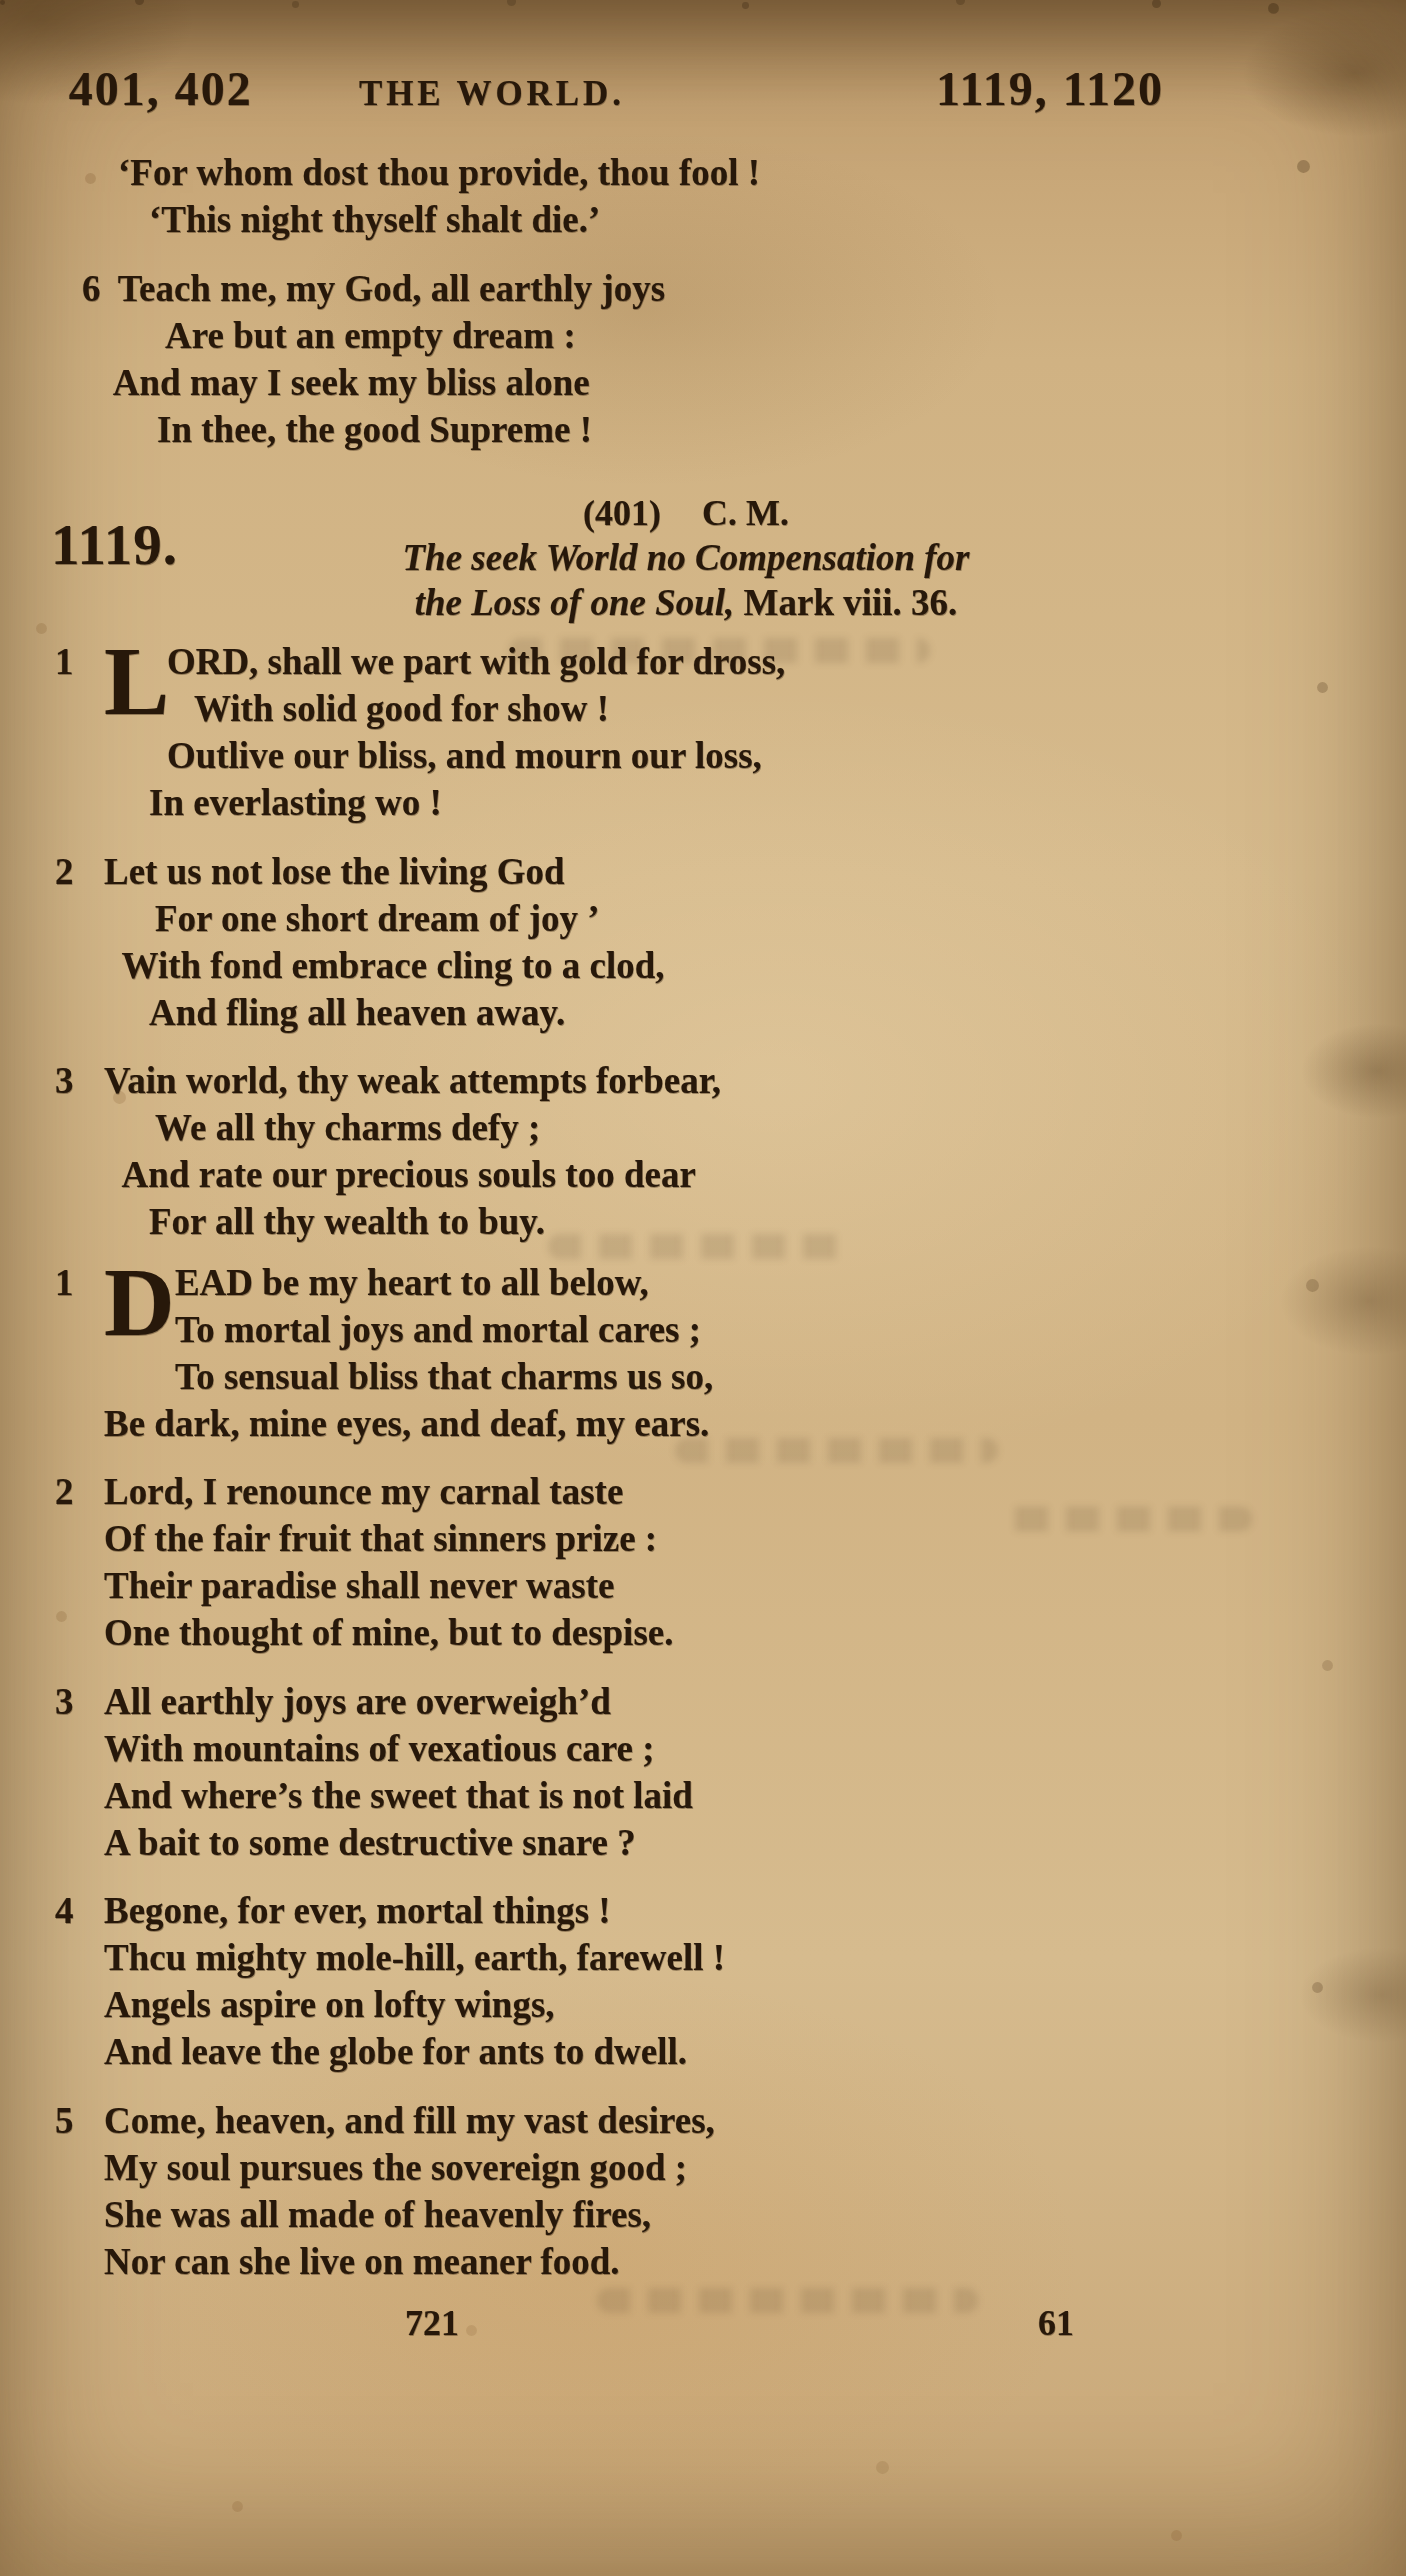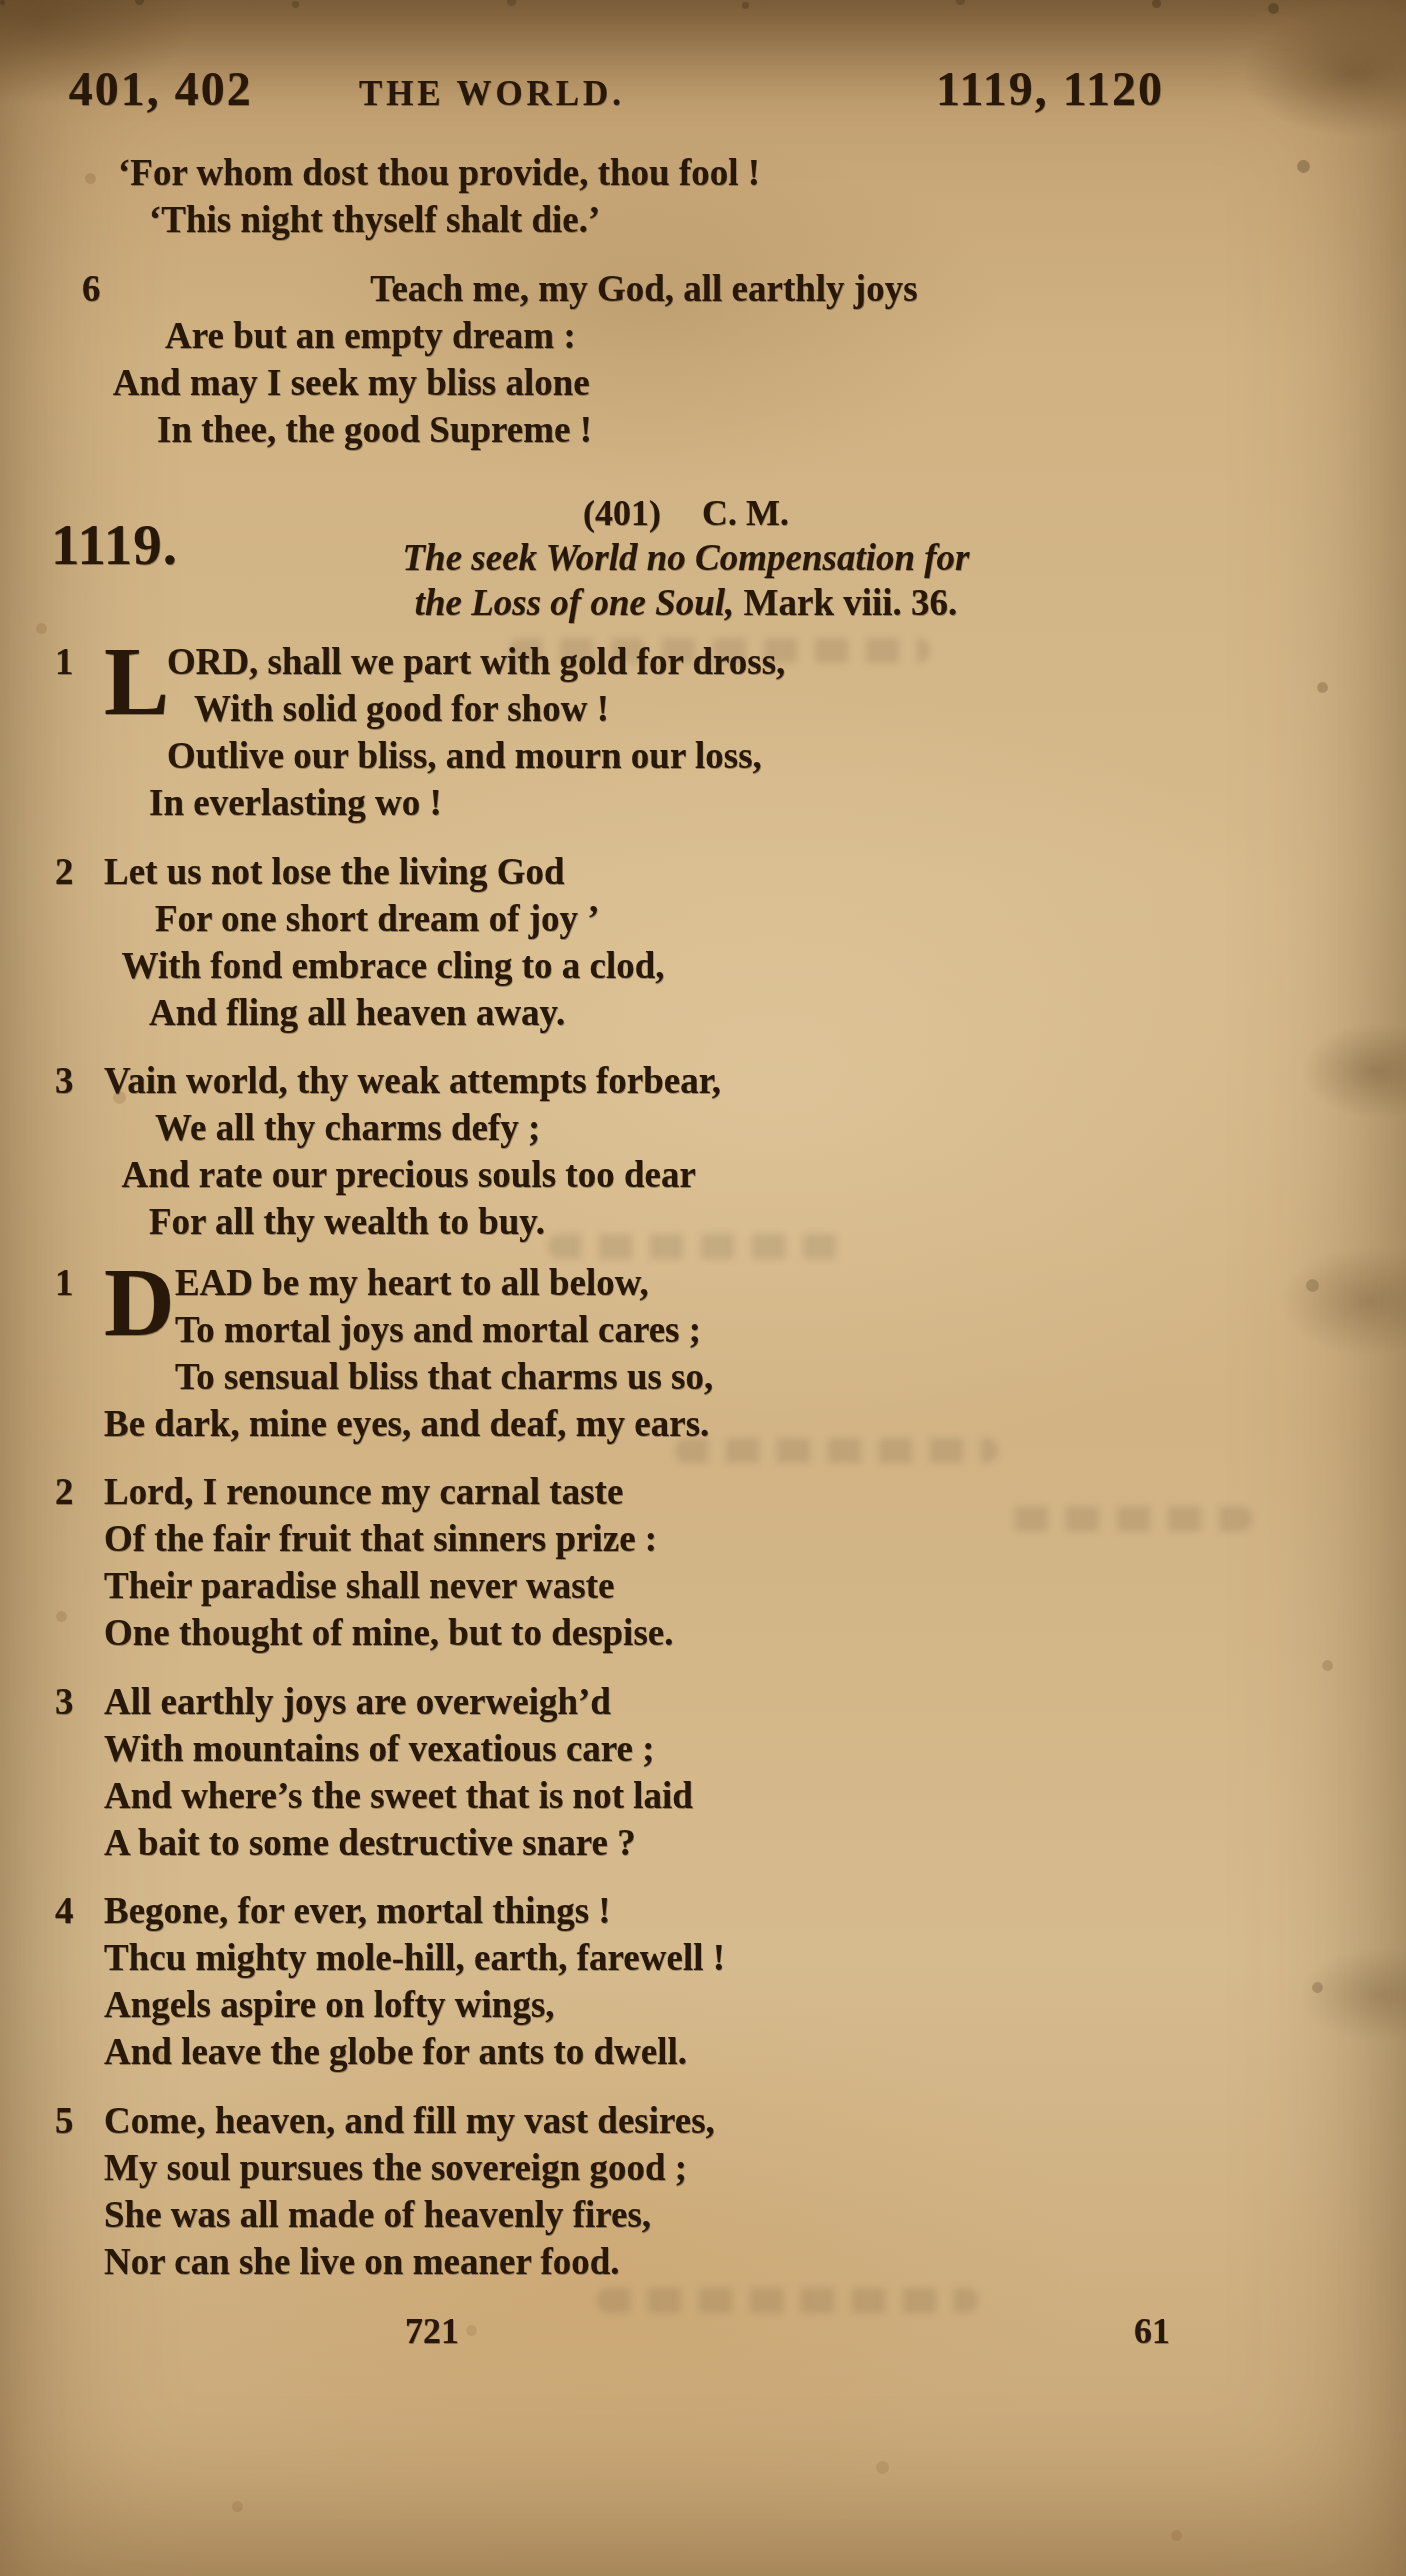--- a/index.html
+++ b/index.html
@@ -36,38 +36,38 @@
   .line{ font-size:37px; line-height:47px; white-space:nowrap; }
   .ep1{ margin-left:63px; }
   .ep2{ margin-left:94px; }
 
   
   .verse{ position:relative; margin-top:21.5px; }
   .vnum{ position:absolute; left:0; top:0; font-size:37px; line-height:47px; }
   .vnum-carry{ left:27px; }
   .vbody{ margin-left:49px; }
   .c0{ margin-left:0; } .c1{ margin-left:51px; } .c2{ margin-left:17.6px; } .c3{ margin-left:45px; }
-  .e1{ margin-left:13.7px;text-align:center; } .e2{ margin-left:61px; } .e3{ margin-left:8.8px; } .e4{ margin-left:53px; }
+  .e1{ margin-left:13.7px; } .e2{ margin-left:61px; } .e3{ margin-left:8.8px; } .e4{ margin-left:53px; }
   .if2{ margin-left:90px; }
   .dropcap{ float:left; font-size:98px; line-height:82px; height:94px; width:57px; margin:2px 5.9px 0 0; }
   .dropcap-d{ width:65px; }
 
   
   .hymn-head{ position:relative; margin-top:39px; }
   .hymn-num{ position:absolute; left:-3.9px; top:20px; font-size:57px; letter-spacing:1px; }
   .head-lines{ margin-left:147px; width:968px; text-align:center; }
   .head-meta{ font-size:36px; line-height:43px; white-space:nowrap; }
   .meta-gap{ display:inline-block; width:41px; }
   .meta-gap-sm{ display:inline-block; width:27px; }
   .head-title{ font-size:37px; line-height:45px; white-space:nowrap; }
   .it{ font-style:italic; }
   .mt14{ margin-top:13.7px; }
 
   
-  .footer{ display:flex; margin-top:23px; font-size:36px; line-height:47px;justify-content:space-between; }
+  .footer{ display:flex; margin-top:15px; font-size:36px; line-height:47px; }
   .pg-l{ margin-left:350px; }
   .pg-r{ margin-left:579px; }
 
   
   .specks{ position:absolute; width:4.9px; height:4.9px; border-radius:50%; background:rgba(62,42,20,.45); pointer-events:none;
     box-shadow:
       137px -2px 0 2px rgba(62,42,20,.40), 293px 2px 0 1px rgba(62,42,20,.30),
       509px -1px 0 2px rgba(62,42,20,.28), 743px 2.9px 0 1px rgba(62,42,20,.34),
       958px -2px 0 2px rgba(62,42,20,.30), 1154px 1px 0 2px rgba(62,42,20,.40),
       1271px 5.9px 0 2.9px rgba(62,42,20,.42),

